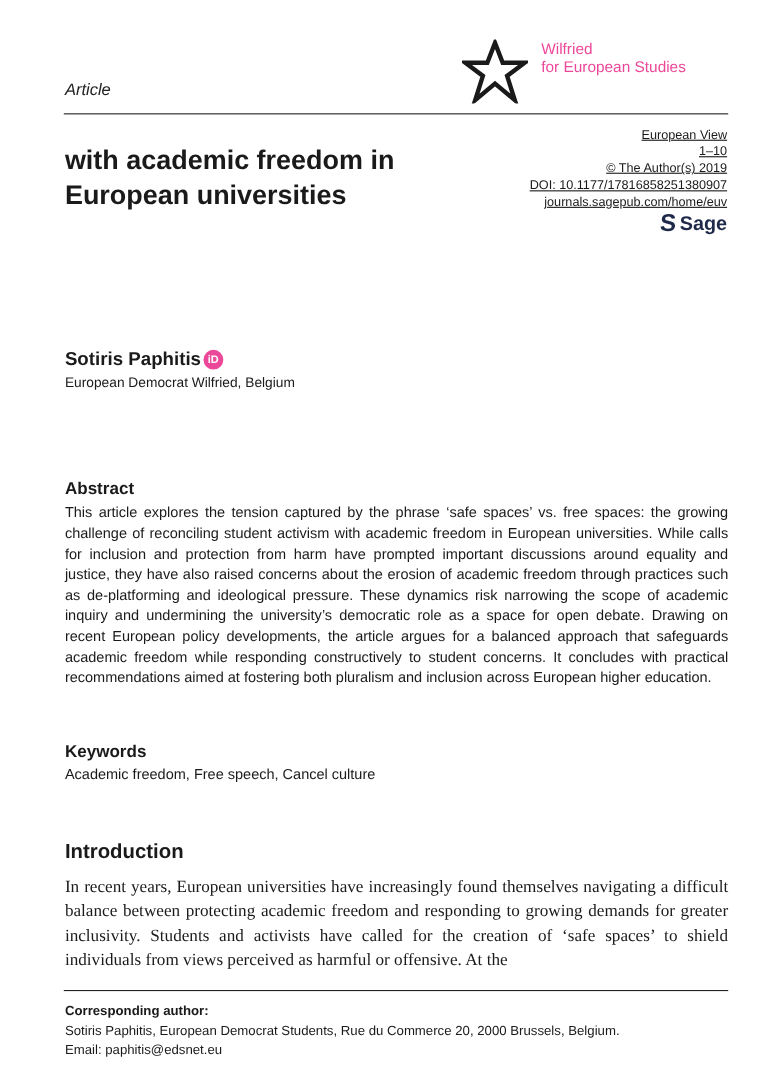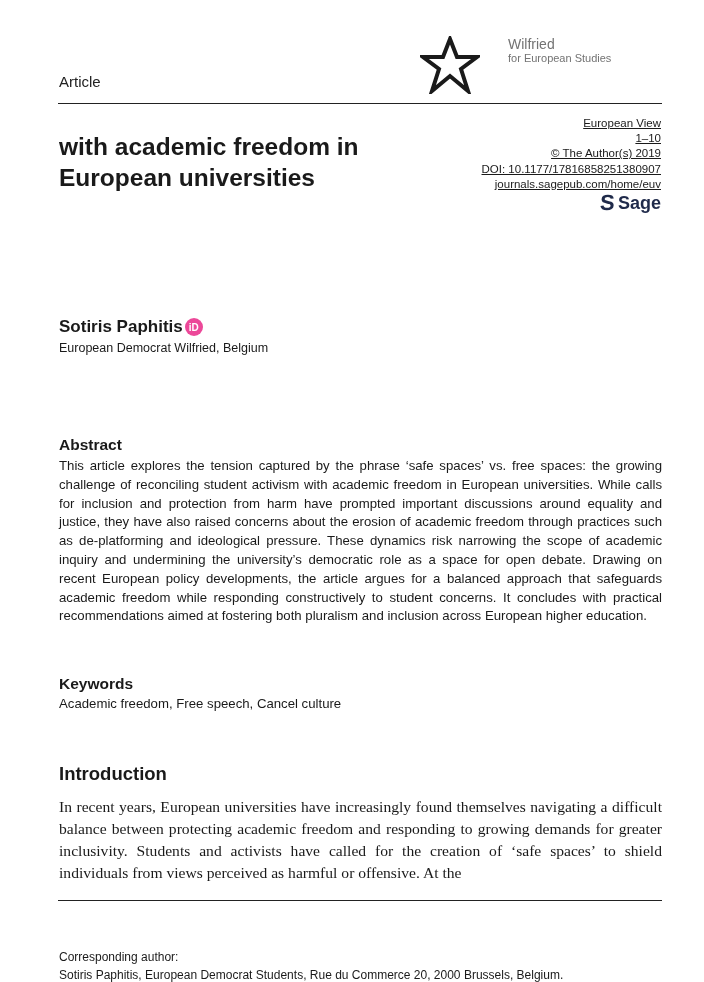--- a/index.html
+++ b/index.html
@@ -14,39 +14,40 @@
       overflow: hidden;
       color: #1a1a1a;
       font-family: "Liberation Sans", sans-serif;
     }
     .abs { position: absolute; }
 
     
     .article-type {
       left: 59px; top: 73px;
       font-size: 15px;
+      font-style: italic;
       color: #222;
     }
     .header-rule {
       left: 58px; top: 103px;
       width: 604px; height: 0;
       border-top: 1.5px solid #222;
     }
     .logo-star {
       left: 420px; top: 36px;
       width: 60px; height: 58px;
     }
     .logo-text {
-      left: 508px; top: 37px;
+      left: 492px; top: 37px;
       line-height: 1;
-      color: #737373;
+      color: #ec4899;
     }
     .logo-line1 { font-size: 14px; margin-bottom: 2px; }
     .logo-line2 { font-size: 22px; font-weight: bold; letter-spacing: -0.2px; }
-    .logo-line3 { font-size: 11px; margin-top: 2px; }
+    .logo-line3 { font-size: 14px; margin-top: 2px; }
 
     
     .journal-meta {
       right: 43px; top: 116px;
       text-align: right;
       font-size: 11.5px;
       line-height: 15.2px;
       color: #1a1a1a;
       text-decoration: underline;
     }
@@ -143,21 +144,21 @@
     .footer-rule {
       left: 58px; top: 900px;
       width: 604px; height: 0;
       border-top: 1.2px solid #222;
     }
     .footnote {
       left: 59px; top: 911px;
       font-size: 12px;
       line-height: 17.5px;
     }
-    .footnote-heading { font-weight: normal; margin-top: 38px; }
+    .footnote-heading { font-weight: bold; }
   </style>
 </head>
 <body>
 
 <div class="abs article-type">Article</div>
 
 <svg class="abs logo-star" viewBox="0 0 60 58">
   <path d="M30 3 L37 21 L57 21 L41 33 L48 55 L30 40 L12 55 L19 33 L3 21 L23 21 Z" fill="none" stroke="#1a1a1a" stroke-width="4" stroke-linejoin="miter"></path>
   <path d="M12 55 L19 33 M48 55 L41 33" stroke="#ffffff" stroke-width="0"></path>
 </svg>

